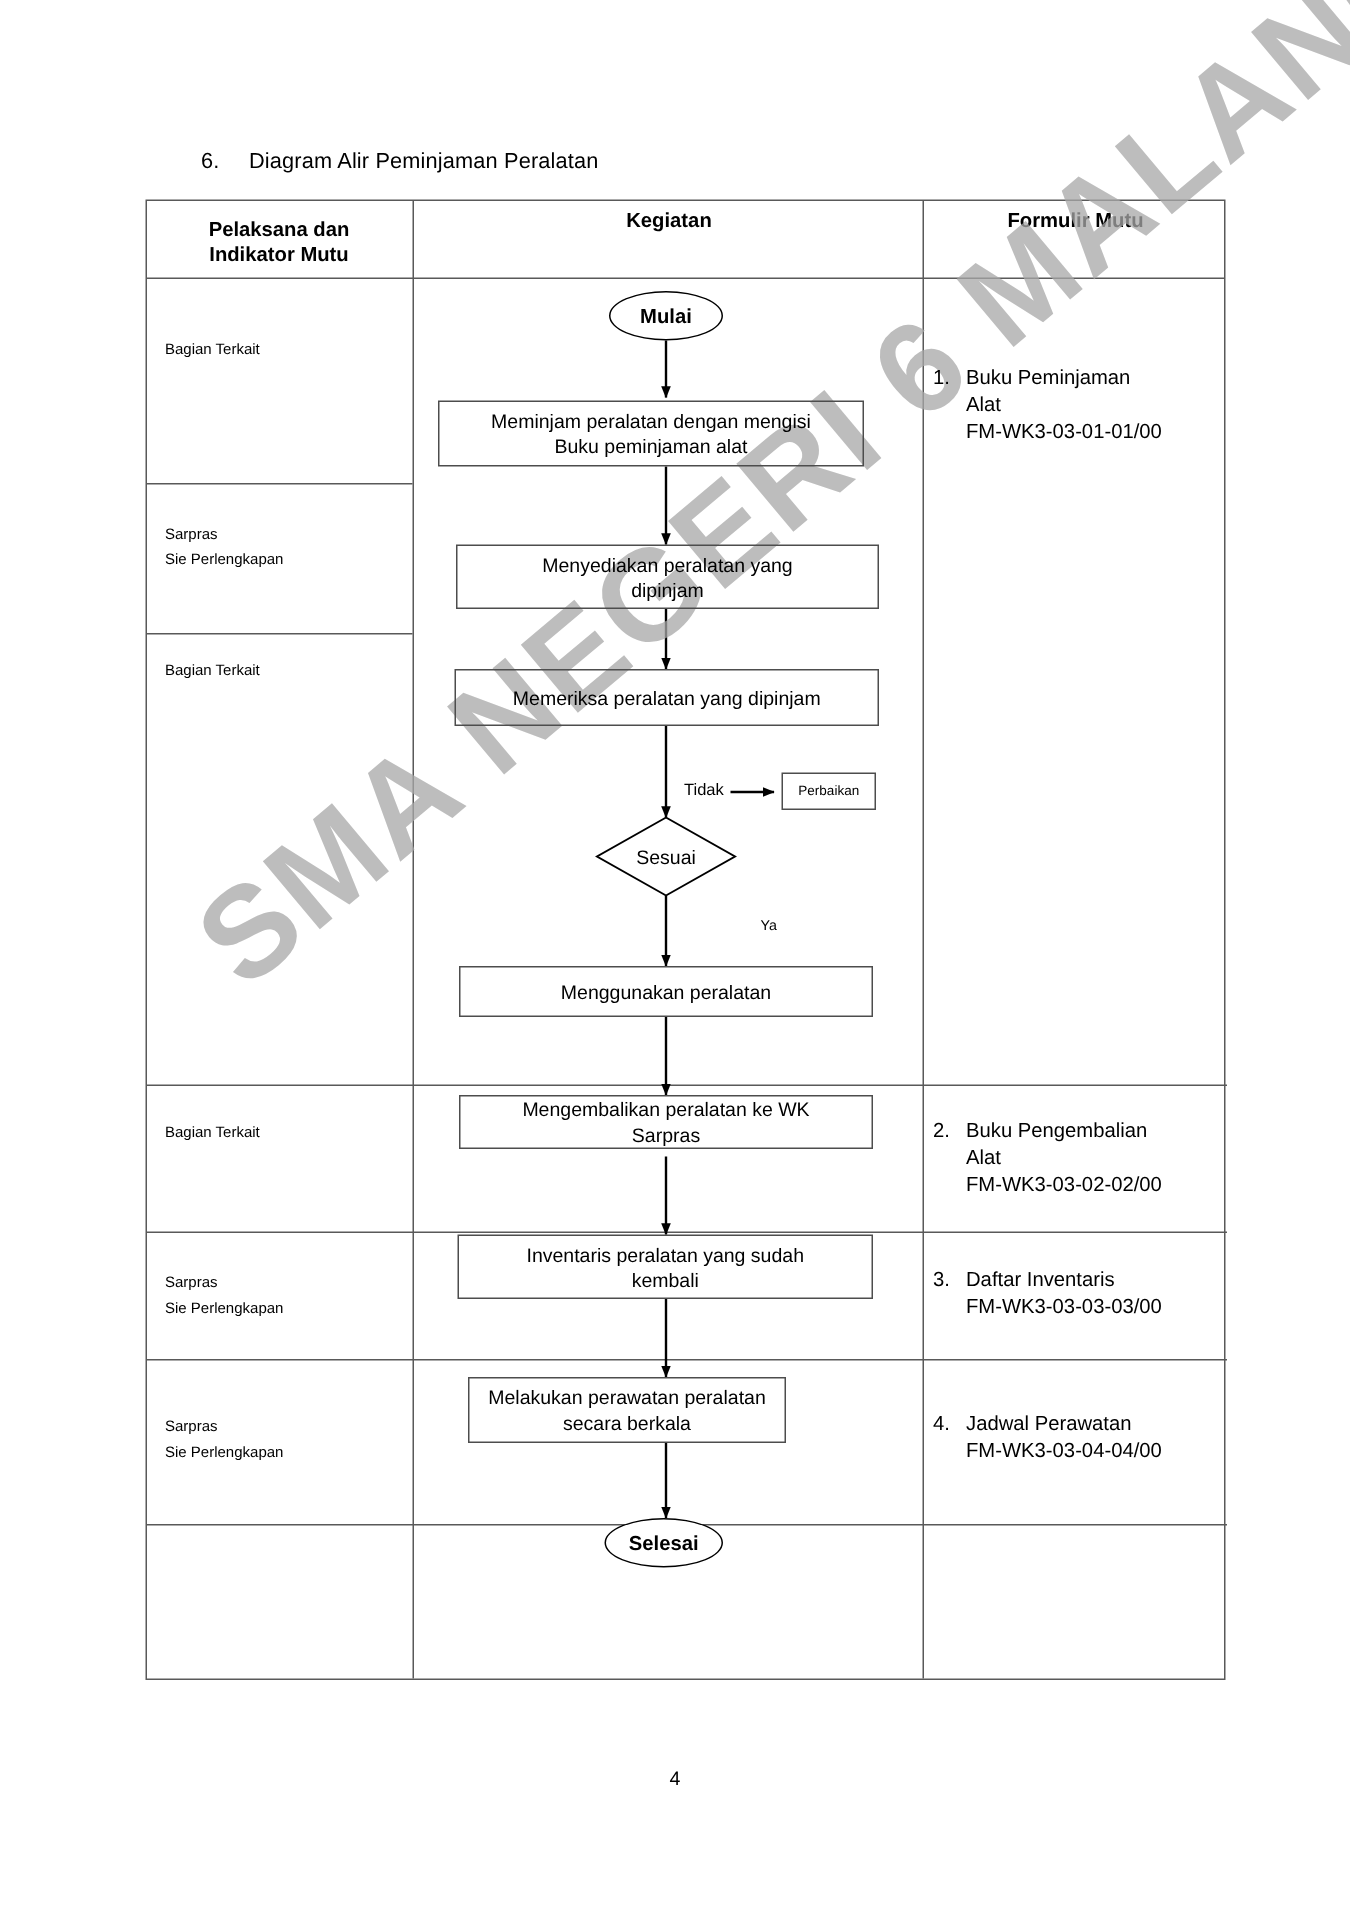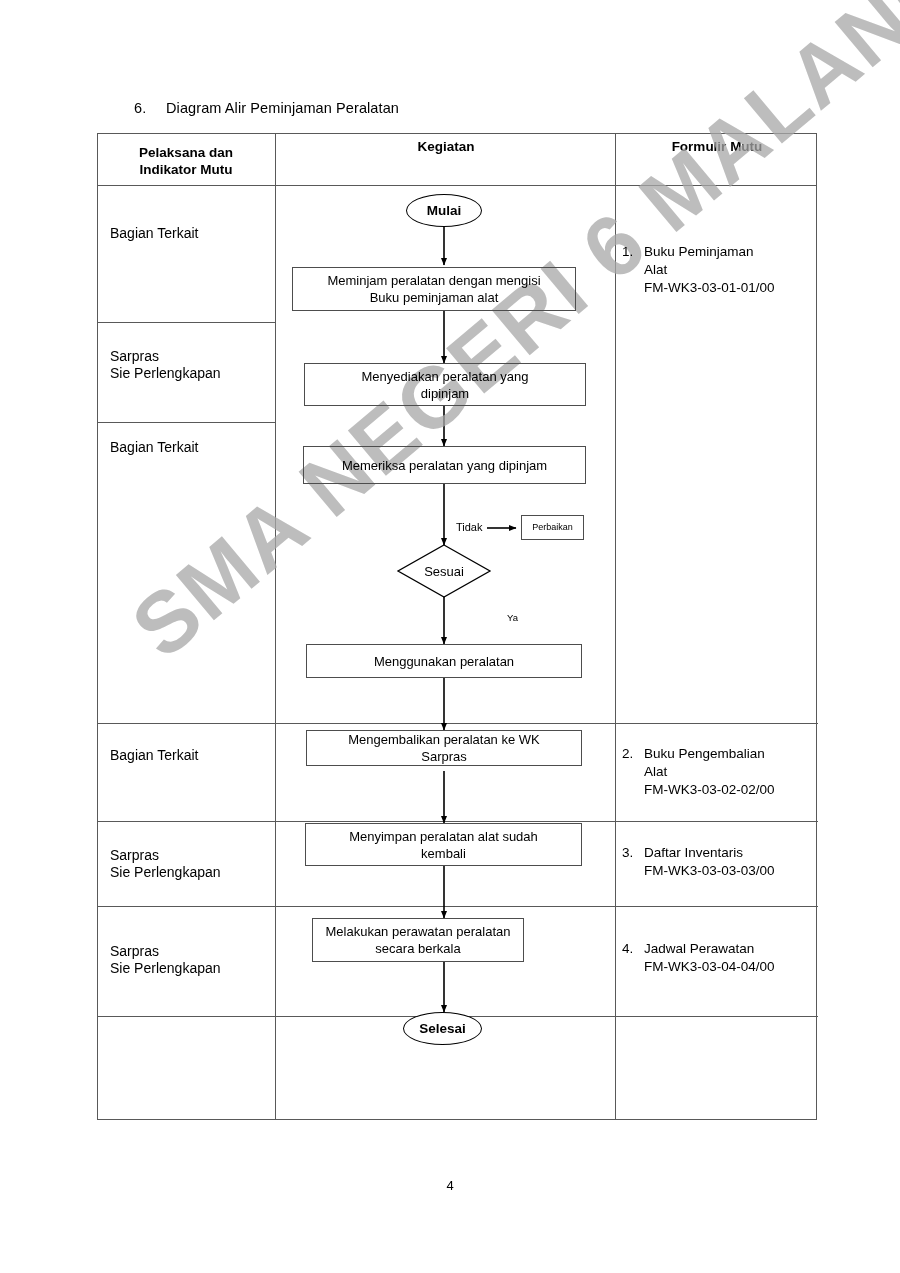--- a/index.html
+++ b/index.html
@@ -100,21 +100,21 @@
     z-index: 3;
   }
   .th-pelaksana { left: 97px;  top: 144px; width: 178px; }
   .th-kegiatan  { left: 276px; top: 138px; width: 340px; }
   .th-formulir  { left: 617px; top: 138px; width: 200px; }
 
   
   .lcell {
     position: absolute;
     left: 110px;
-    font-size: 14px;
+    font-size: 10px;
     line-height: 17px;
     z-index: 6;
     white-space: pre-line;
   }
 
   
   .rcell {
     position: absolute;
     left: 622px;
     width: 190px;
@@ -311,21 +311,21 @@
 
     <div class="node" style="left:404px; top:558px; width:80px; height:26px; font-size:13px;">Sesuai</div>
 
     <div class="label-txt label-ya" style="left:459px; top:611px;">Ya</div>
 
     <div class="node proc" style="left:306px; top:644px; width:276px; height:34px;">Menggunakan peralatan</div>
 
     <div class="node proc" style="left:306px; top:730px; width:276px; height:36px; white-space:pre-line;">Mengembalikan peralatan ke WK
 Sarpras</div>
 
-    <div class="node proc" style="left:305px; top:823px; width:277px; height:43px; white-space:pre-line;">Menyimpan peralatan alat sudah
+    <div class="node proc" style="left:305px; top:823px; width:277px; height:43px; white-space:pre-line;">Inventaris peralatan yang sudah
 kembali</div>
 
     <div class="node proc" style="left:312px; top:918px; width:212px; height:44px; white-space:pre-line;">Melakukan perawatan peralatan
 secara berkala</div>
 
     <div class="node terminator" style="left:403px; top:1012px; width:79px; height:33px;">Selesai</div>
   </div>
 
   <div class="page-number">4</div>
 

